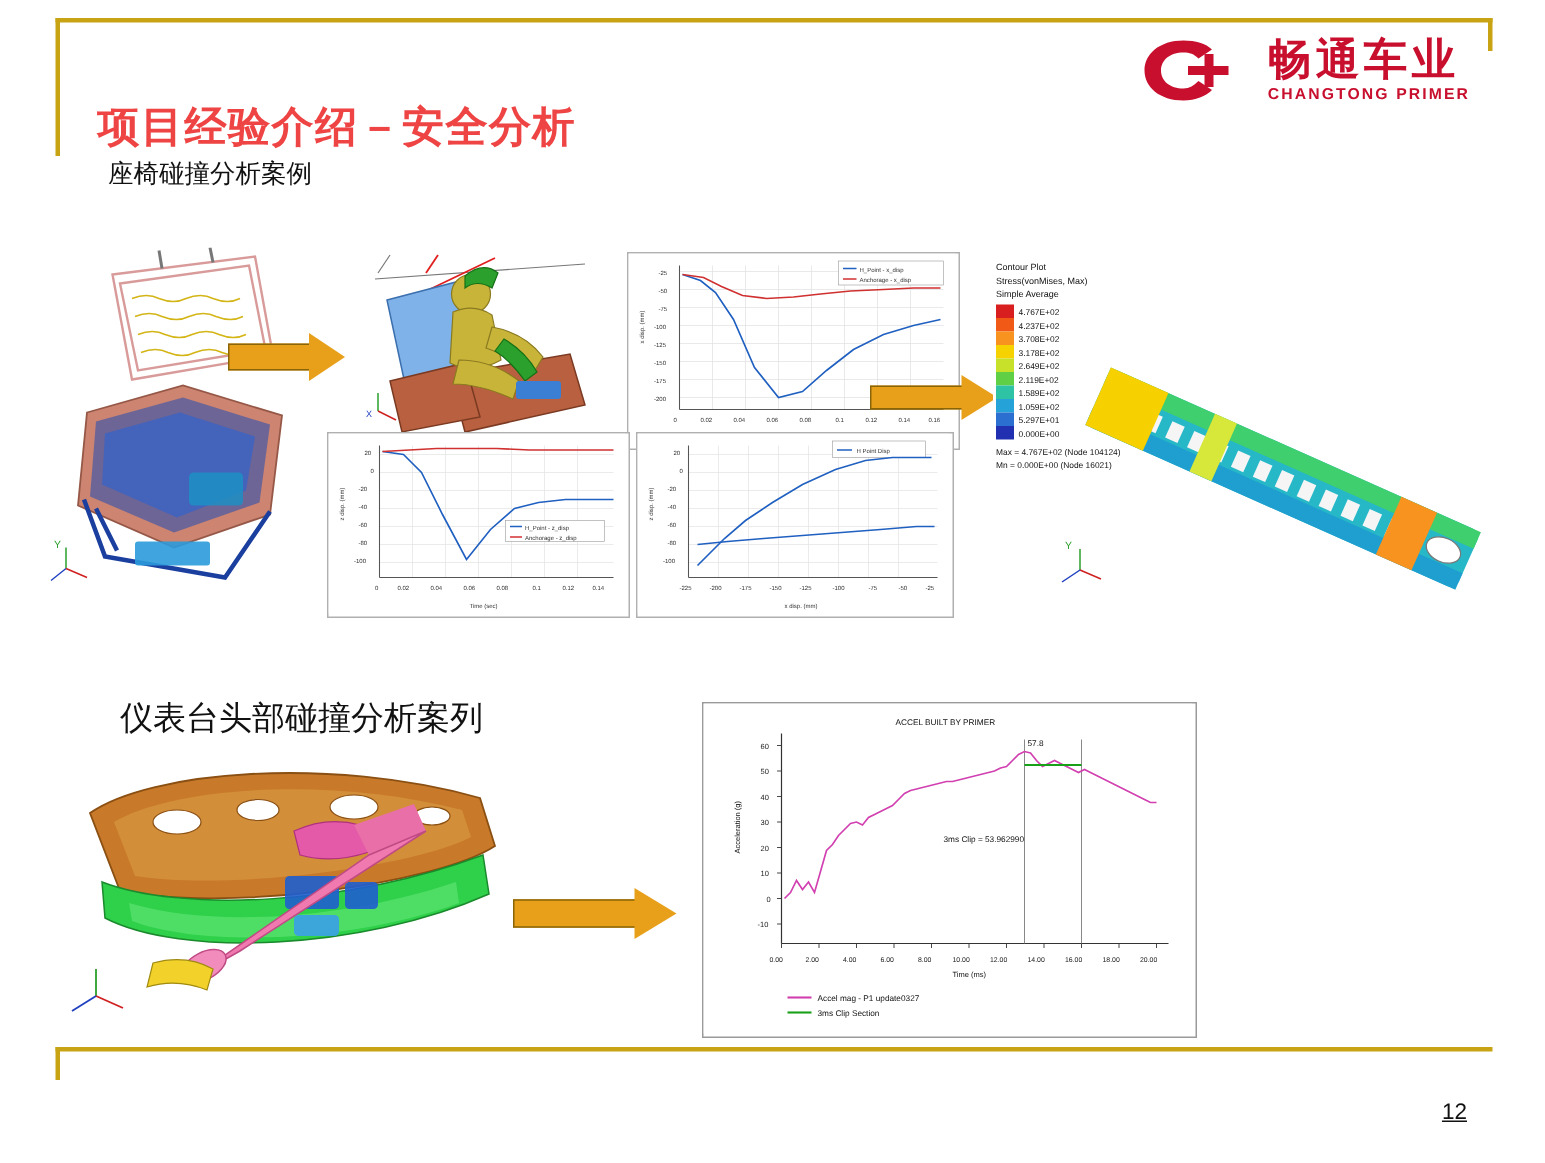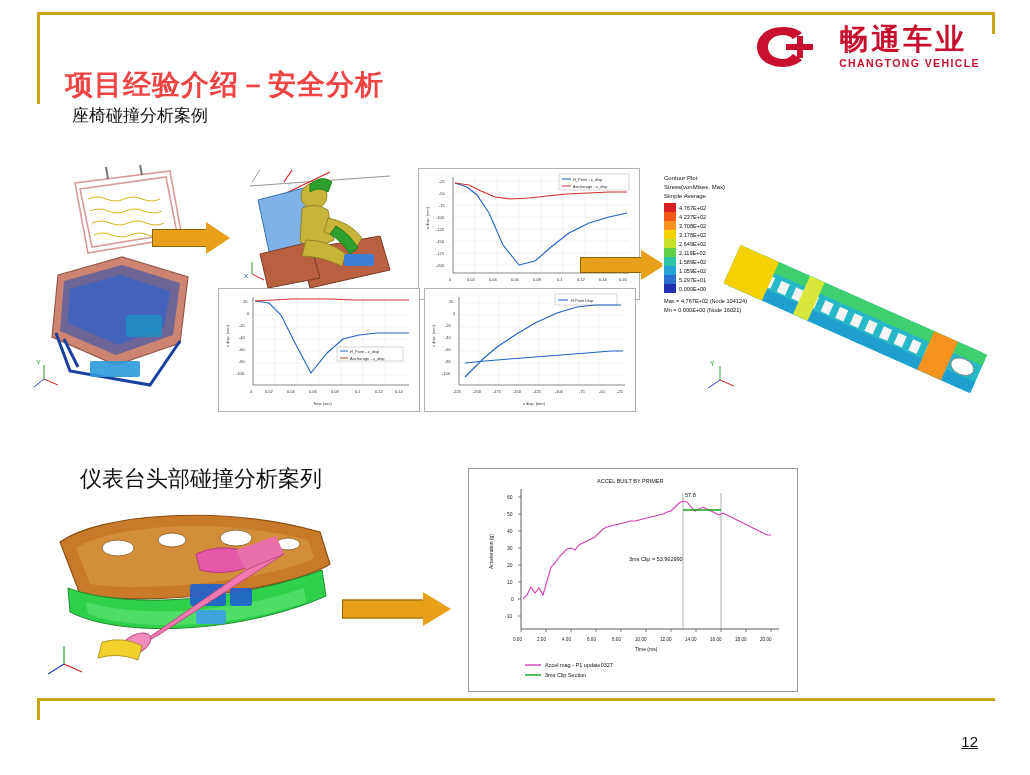--- a/index.html
+++ b/index.html
@@ -108,21 +108,21 @@
   <div class="logo">
     <div class="logo-mark">
       <svg width="62" height="46" viewBox="0 0 62 46">
         <path d="M30 3 C14 3 4 12 4 23 C4 34 14 43 30 43 C38 43 45 40 49 36 L40 30 C37 33 34 35 30 35 C21 35 15 30 15 23 C15 16 21 11 30 11 C34 11 37 12 40 15 L49 9 C45 5 38 3 30 3 Z" fill="#c8102e"></path>
         <rect x="33" y="20" width="27" height="6" fill="#c8102e"></rect>
         <rect x="44" y="12" width="6" height="22" fill="#c8102e"></rect>
       </svg>
     </div>
     <div class="logo-text">
       <div class="logo-cn">畅通车业</div>
-      <div class="logo-en">CHANGTONG VEHICLE</div>
+      <div class="logo-en">CHANGTONG PRIMER</div>
     </div>
   </div>
 
   <div class="slide-title">项目经验介绍－安全分析</div>
   <div class="subtitle1">座椅碰撞分析案例</div>
   <div class="subtitle2">仪表台头部碰撞分析案列</div>
 
   <div class="cad" style="left:30px;top:165px;">
     <svg width="180" height="230" viewBox="0 0 180 230">
 

